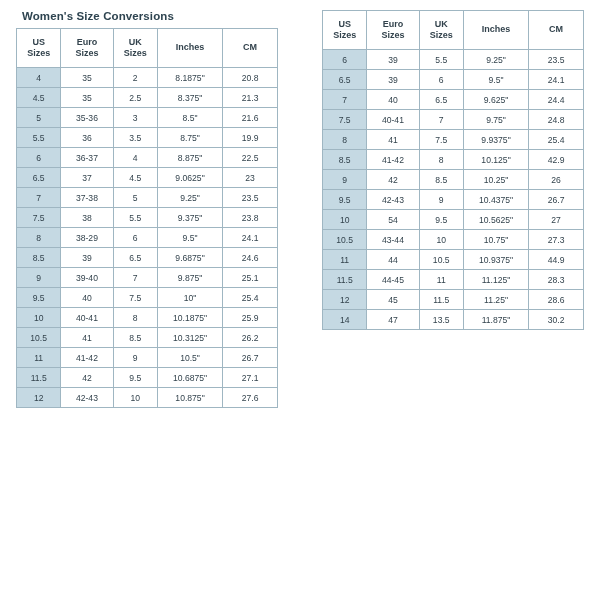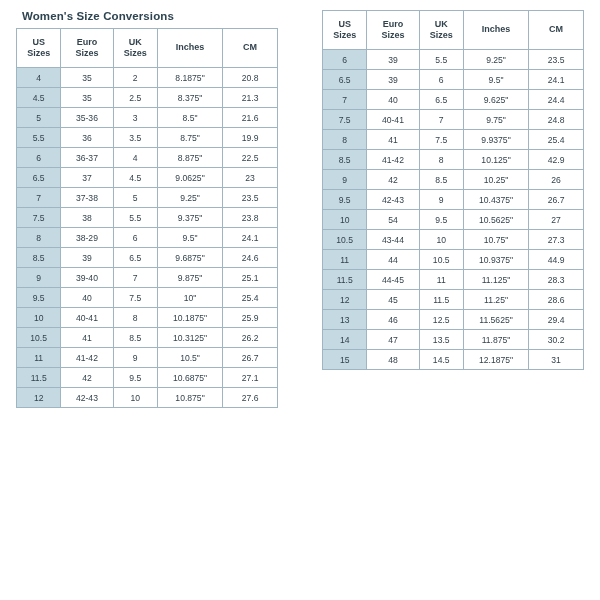--- a/index.html
+++ b/index.html
@@ -357,37 +357,23 @@
             <td>28.3</td>
           </tr>
         <tr>
             <td class="us-col">12</td>
             <td>45</td>
             <td>11.5</td>
             <td>11.25"</td>
             <td>28.6</td>
           </tr>
         <tr>
-            <td class="us-col">13</td>
-            <td>46</td>
-            <td>12.5</td>
-            <td>11.5625"</td>
-            <td>29.4</td>
-          </tr>
-        <tr>
             <td class="us-col">14</td>
             <td>47</td>
             <td>13.5</td>
             <td>11.875"</td>
             <td>30.2</td>
           </tr>
-        <tr>
-            <td class="us-col">15</td>
-            <td>48</td>
-            <td>14.5</td>
-            <td>12.1875"</td>
-            <td>31</td>
-          </tr>
       </tbody>
     </table>
   </div>
 
 </div>
 
 </body></html>

